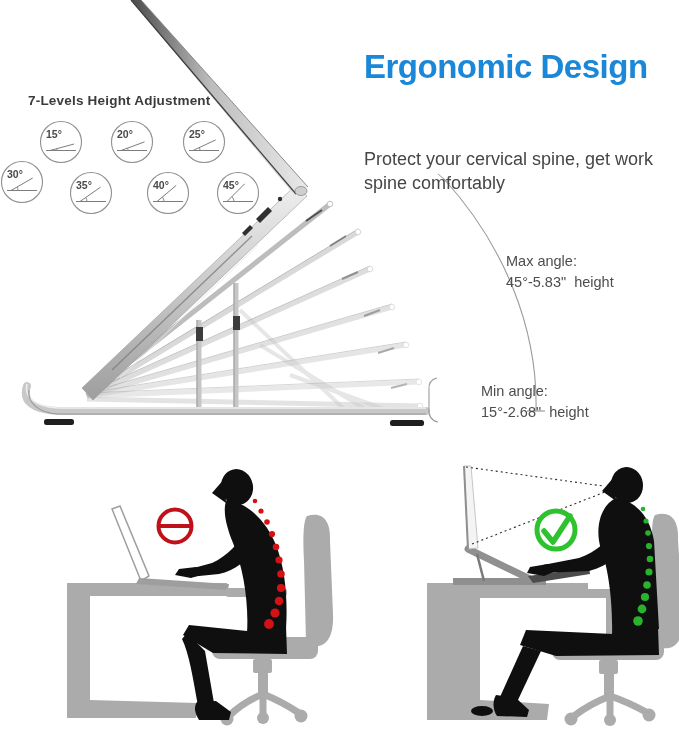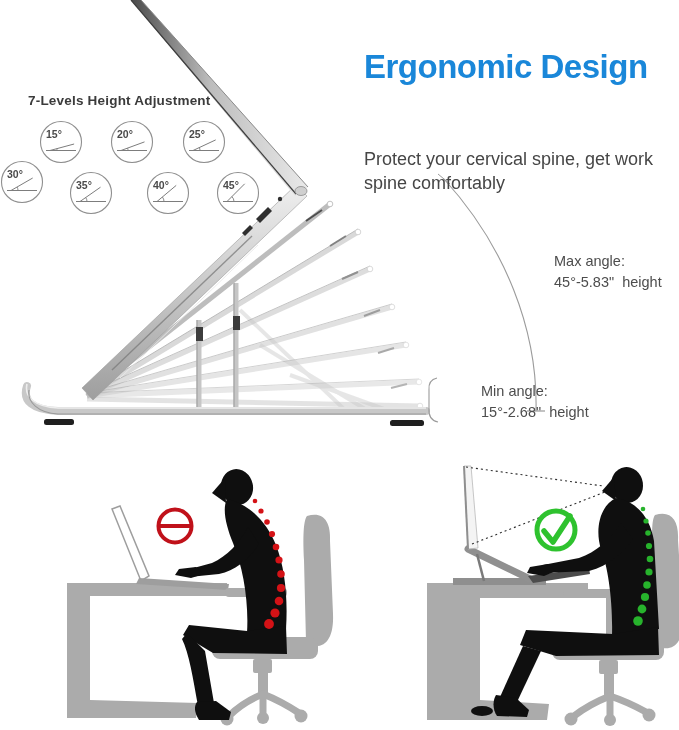--- a/index.html
+++ b/index.html
@@ -10,21 +10,21 @@
   .abs{position:absolute;}
   
   #ha-title{left:28px;top:93px;width:186px;text-align:left;
     font-size:13.5px;font-weight:bold;color:var(--heading-dark);letter-spacing:.2px;}
   #ergo-title{left:364px;top:48px;font-size:33px;font-weight:bold;
     color:var(--accent-blue);letter-spacing:-.5px;}
   #ergo-sub{left:364px;top:100px;width:300px;font-size:18px;line-height:24px;
     color:var(--body-text);margin-top:47px;}
   .ann{font-size:14.5px;line-height:21px;color:var(--annotation-text);}
   .ann div{white-space:pre;}
-  #ann-max{left:506px;top:251px;margin-left:48px;}
+  #ann-max{left:506px;top:251px;}
   #ann-min{left:441px;top:381px;margin-left:40px;}
   
   .dial{position:absolute;width:44px;height:44px;font-weight:bold;}
   .dial-circle{fill:none;stroke:#8f8f8f;stroke-width:1.1;}
   .dial-base{stroke:#7d7d7d;stroke-width:1;}
   .dial-needle{stroke:#7d7d7d;stroke-width:1;}
   .dial-arc{stroke:#7d7d7d;stroke-width:.9;fill:none;}
   .dial-num{font-family:"Liberation Sans",sans-serif;font-size:10.5px;fill:#4a4a4a;}
   
   .sil{fill:var(--silhouette-black);}

